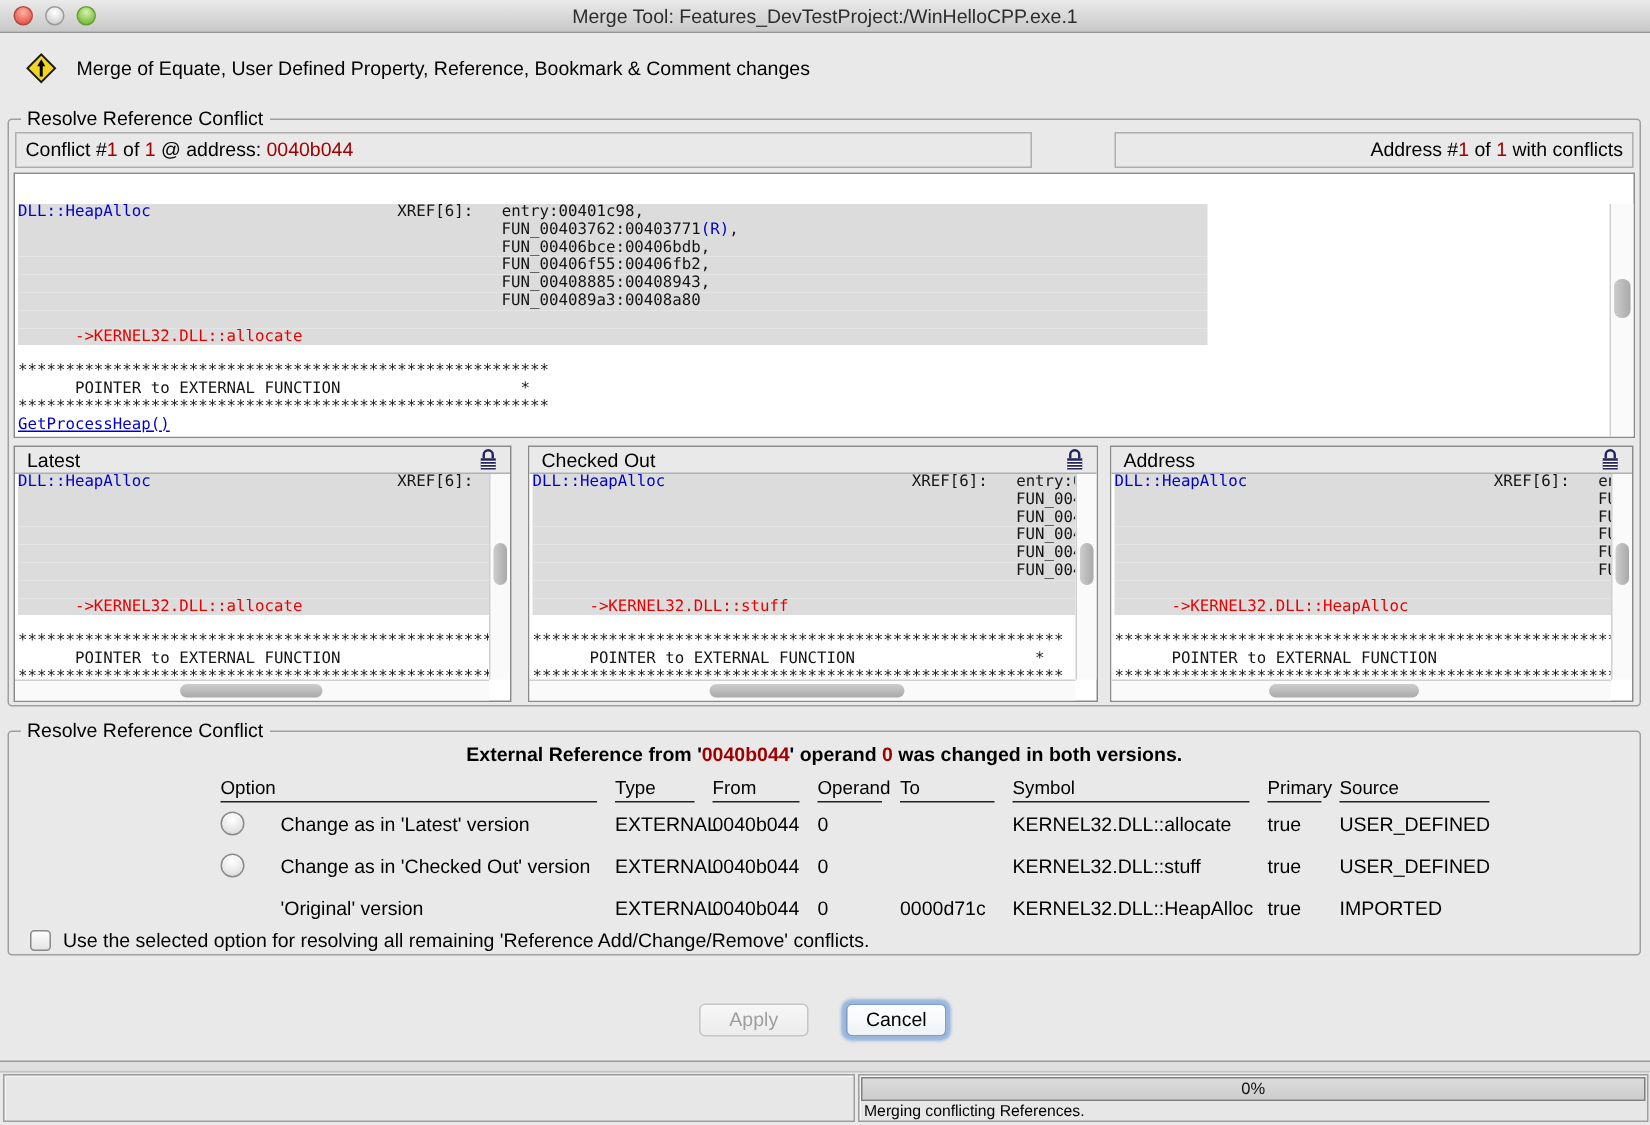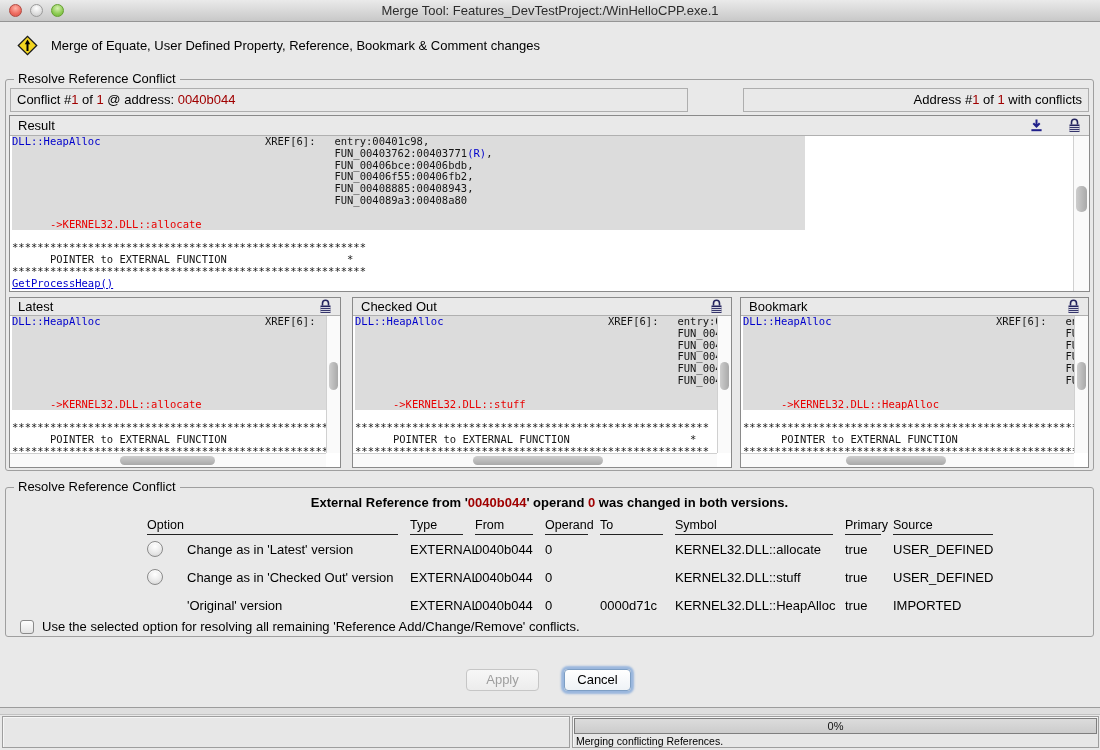--- a/index.html
+++ b/index.html
@@ -112,39 +112,20 @@
   <span class="banner-text">Merge of Equate, User Defined Property, Reference, Bookmark &amp; Comment changes</span>
 </div>
 
 <div class="groupbox" style="left:5px; top:79px; width:1089px; height:392px;">
   <span class="gb-label">Resolve Reference Conflict</span>
 
   <div class="infobox" style="left:4px; top:8px; width:678px;"><span class="c-dk">Conflict #</span><span class="c-dr">1</span><span class="c-dk"> of </span><span class="c-dr">1</span><span class="c-dk"> @ address: </span><span class="c-dr">0040b044</span></div>
   <div class="infobox right" style="left:737px; top:8px; width:346px;"><span class="c-dk">Address #</span><span class="c-dr">1</span><span class="c-dk"> of </span><span class="c-dr">1</span><span class="c-dk"> with conflicts</span></div>
 
   <div class="panel" style="left:3px; top:35px; width:1081px; height:177px;">
-    <div class="panel-hd" style="height:20px;">
-      <span>Result</span>
-      <span class="spacer"></span>
-      <span class="hd-icon" style="margin-right:14px;">
-        <svg width="15" height="15" viewBox="0 0 15 15">
-          <path d="M7.5 1.5 V8 M4.3 5.2 L7.5 8.6 L10.7 5.2" stroke="#20208a" stroke-width="2" fill="none"></path>
-          <rect x="2.4" y="11.2" width="10.2" height="2" fill="#20208a"></rect>
-        </svg>
-      </span>
-      <span class="hd-icon">
-        <svg width="13" height="15" viewBox="0 0 13 15">
-          <path d="M3.5 6.5 V4.2 a3 3 0 0 1 6 0 V6.5" fill="none" stroke="#23235e" stroke-width="1.6"></path>
-          <rect x="1.5" y="6.5" width="10" height="7.5" fill="#23235e"></rect>
-          <line x1="1.5" y1="8.6" x2="11.5" y2="8.6" stroke="#fff" stroke-width="0.9"></line>
-          <line x1="1.5" y1="10.6" x2="11.5" y2="10.6" stroke="#fff" stroke-width="0.9"></line>
-          <line x1="1.5" y1="12.6" x2="11.5" y2="12.6" stroke="#fff" stroke-width="0.9"></line>
-        </svg>
-      </span>
-    </div>
     <div class="listing" style="left:0; top:20px; right:16px; bottom:0;"><div class="line hl"><span class="c-b">DLL::HeapAlloc</span>                          <span class="c-k">XREF[6]:</span>   <span class="c-k">entry:00401c98,</span></div><div class="line hl">                                                   <span class="c-k">FUN_00403762:00403771</span><span class="c-b">(R)</span><span class="c-k">,</span></div><div class="line hl">                                                   <span class="c-k">FUN_00406bce:00406bdb,</span></div><div class="line hl">                                                   <span class="c-k">FUN_00406f55:00406fb2,</span></div><div class="line hl">                                                   <span class="c-k">FUN_00408885:00408943,</span></div><div class="line hl">                                                   <span class="c-k">FUN_004089a3:00408a80</span></div><div class="line hl"></div><div class="line hl">      <span class="c-r">-&gt;KERNEL32.DLL::allocate</span></div><div class="line"></div><div class="line"><span class="c-k">********************************************************</span></div><div class="line">      <span class="c-k">POINTER to EXTERNAL FUNCTION</span>                   <span class="c-k">*</span></div><div class="line"><span class="c-k">********************************************************</span></div><div class="line"><span class="c-bu">GetProcessHeap()</span></div></div>
     <div class="vscroll" style="right:0; top:20px; bottom:0; width:16px;">
       <div class="vthumb" style="top:50px; height:26px;"></div>
     </div>
   </div>
 
   <div class="panel narrow" style="left:3px; top:217px; width:332px; height:171px;">
     <div class="panel-hd" style="height:18px;">
       <span>Latest</span>
       <span class="spacer"></span>
@@ -185,21 +166,21 @@
     <div class="vscroll" style="right:0; top:18px; bottom:14px; width:14px;">
       <div class="vthumb" style="top:46px; height:28px;"></div>
     </div>
     <div class="hscroll" style="left:0; right:14px; bottom:0; height:14px;">
       <div class="hthumb" style="left:120px; width:130px;"></div>
     </div>
   </div>
 
   <div class="panel narrow" style="left:734px; top:217px; width:349px; height:171px;">
     <div class="panel-hd" style="height:18px;">
-      <span>Bookmark</span>
+      <span>Address</span>
       <span class="spacer"></span>
       <span class="hd-icon">
         <svg width="13" height="15" viewBox="0 0 13 15">
           <path d="M3.5 6.5 V4.2 a3 3 0 0 1 6 0 V6.5" fill="none" stroke="#23235e" stroke-width="1.6"></path>
           <rect x="1.5" y="6.5" width="10" height="7.5" fill="#23235e"></rect>
           <line x1="1.5" y1="8.6" x2="11.5" y2="8.6" stroke="#fff" stroke-width="0.9"></line>
           <line x1="1.5" y1="10.6" x2="11.5" y2="10.6" stroke="#fff" stroke-width="0.9"></line>
           <line x1="1.5" y1="12.6" x2="11.5" y2="12.6" stroke="#fff" stroke-width="0.9"></line>
         </svg>
       </span>

